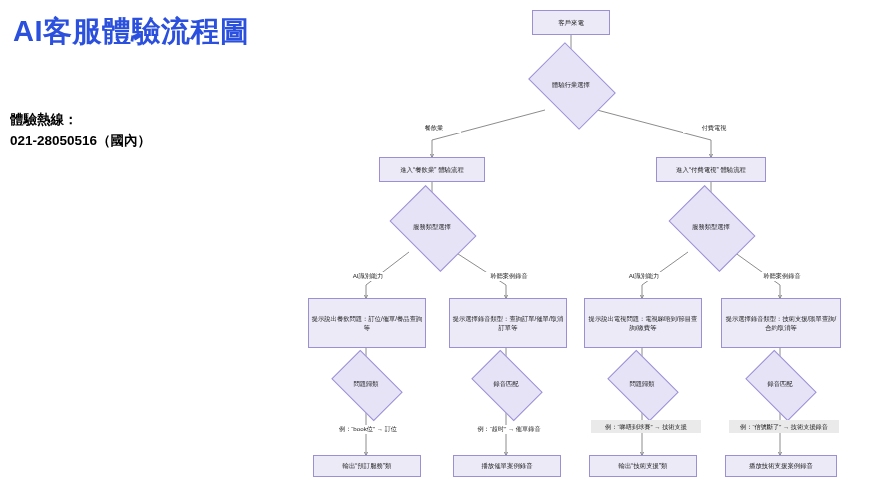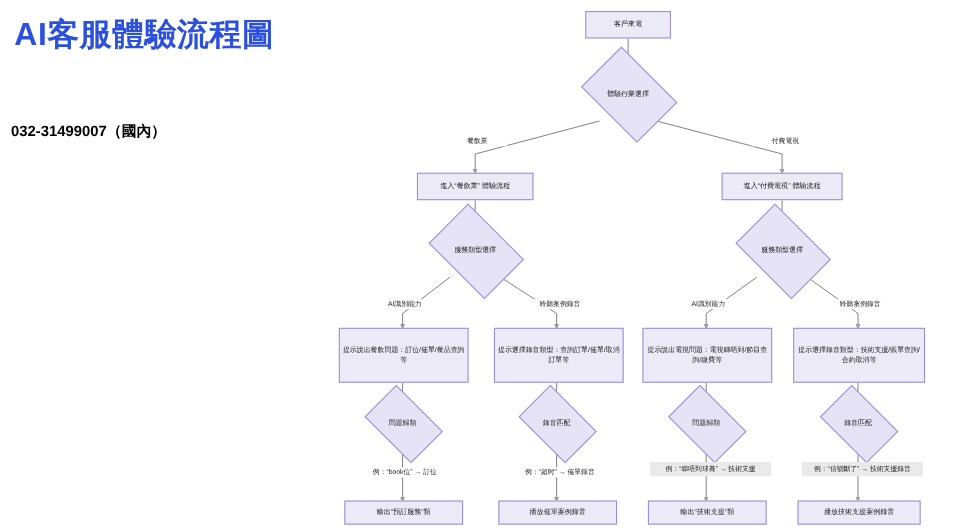--- a/index.html
+++ b/index.html
@@ -82,21 +82,22 @@
   }
 </style>
 </head>
 <body>
 
 <div id="stage">
 
   <div id="page-title">AI客服體驗流程圖</div>
 
   <div id="hotline">
-    <div>032-31499007（國內）</div>
+    <div>體驗熱線：</div>
+    <div>021-28050516（國內）</div>
   </div>
 
   <svg id="wires" viewBox="0 0 871 484">
     <defs>
       <marker id="ah" markerWidth="5" markerHeight="5" refX="3.6" refY="2" orient="auto">
         <path d="M0,0 L4,2 L0,4 z" fill="#333"></path>
       </marker>
     </defs>
 
     <line x1="571" y1="35" x2="571" y2="60" marker-end="url(#ah)"></line>

